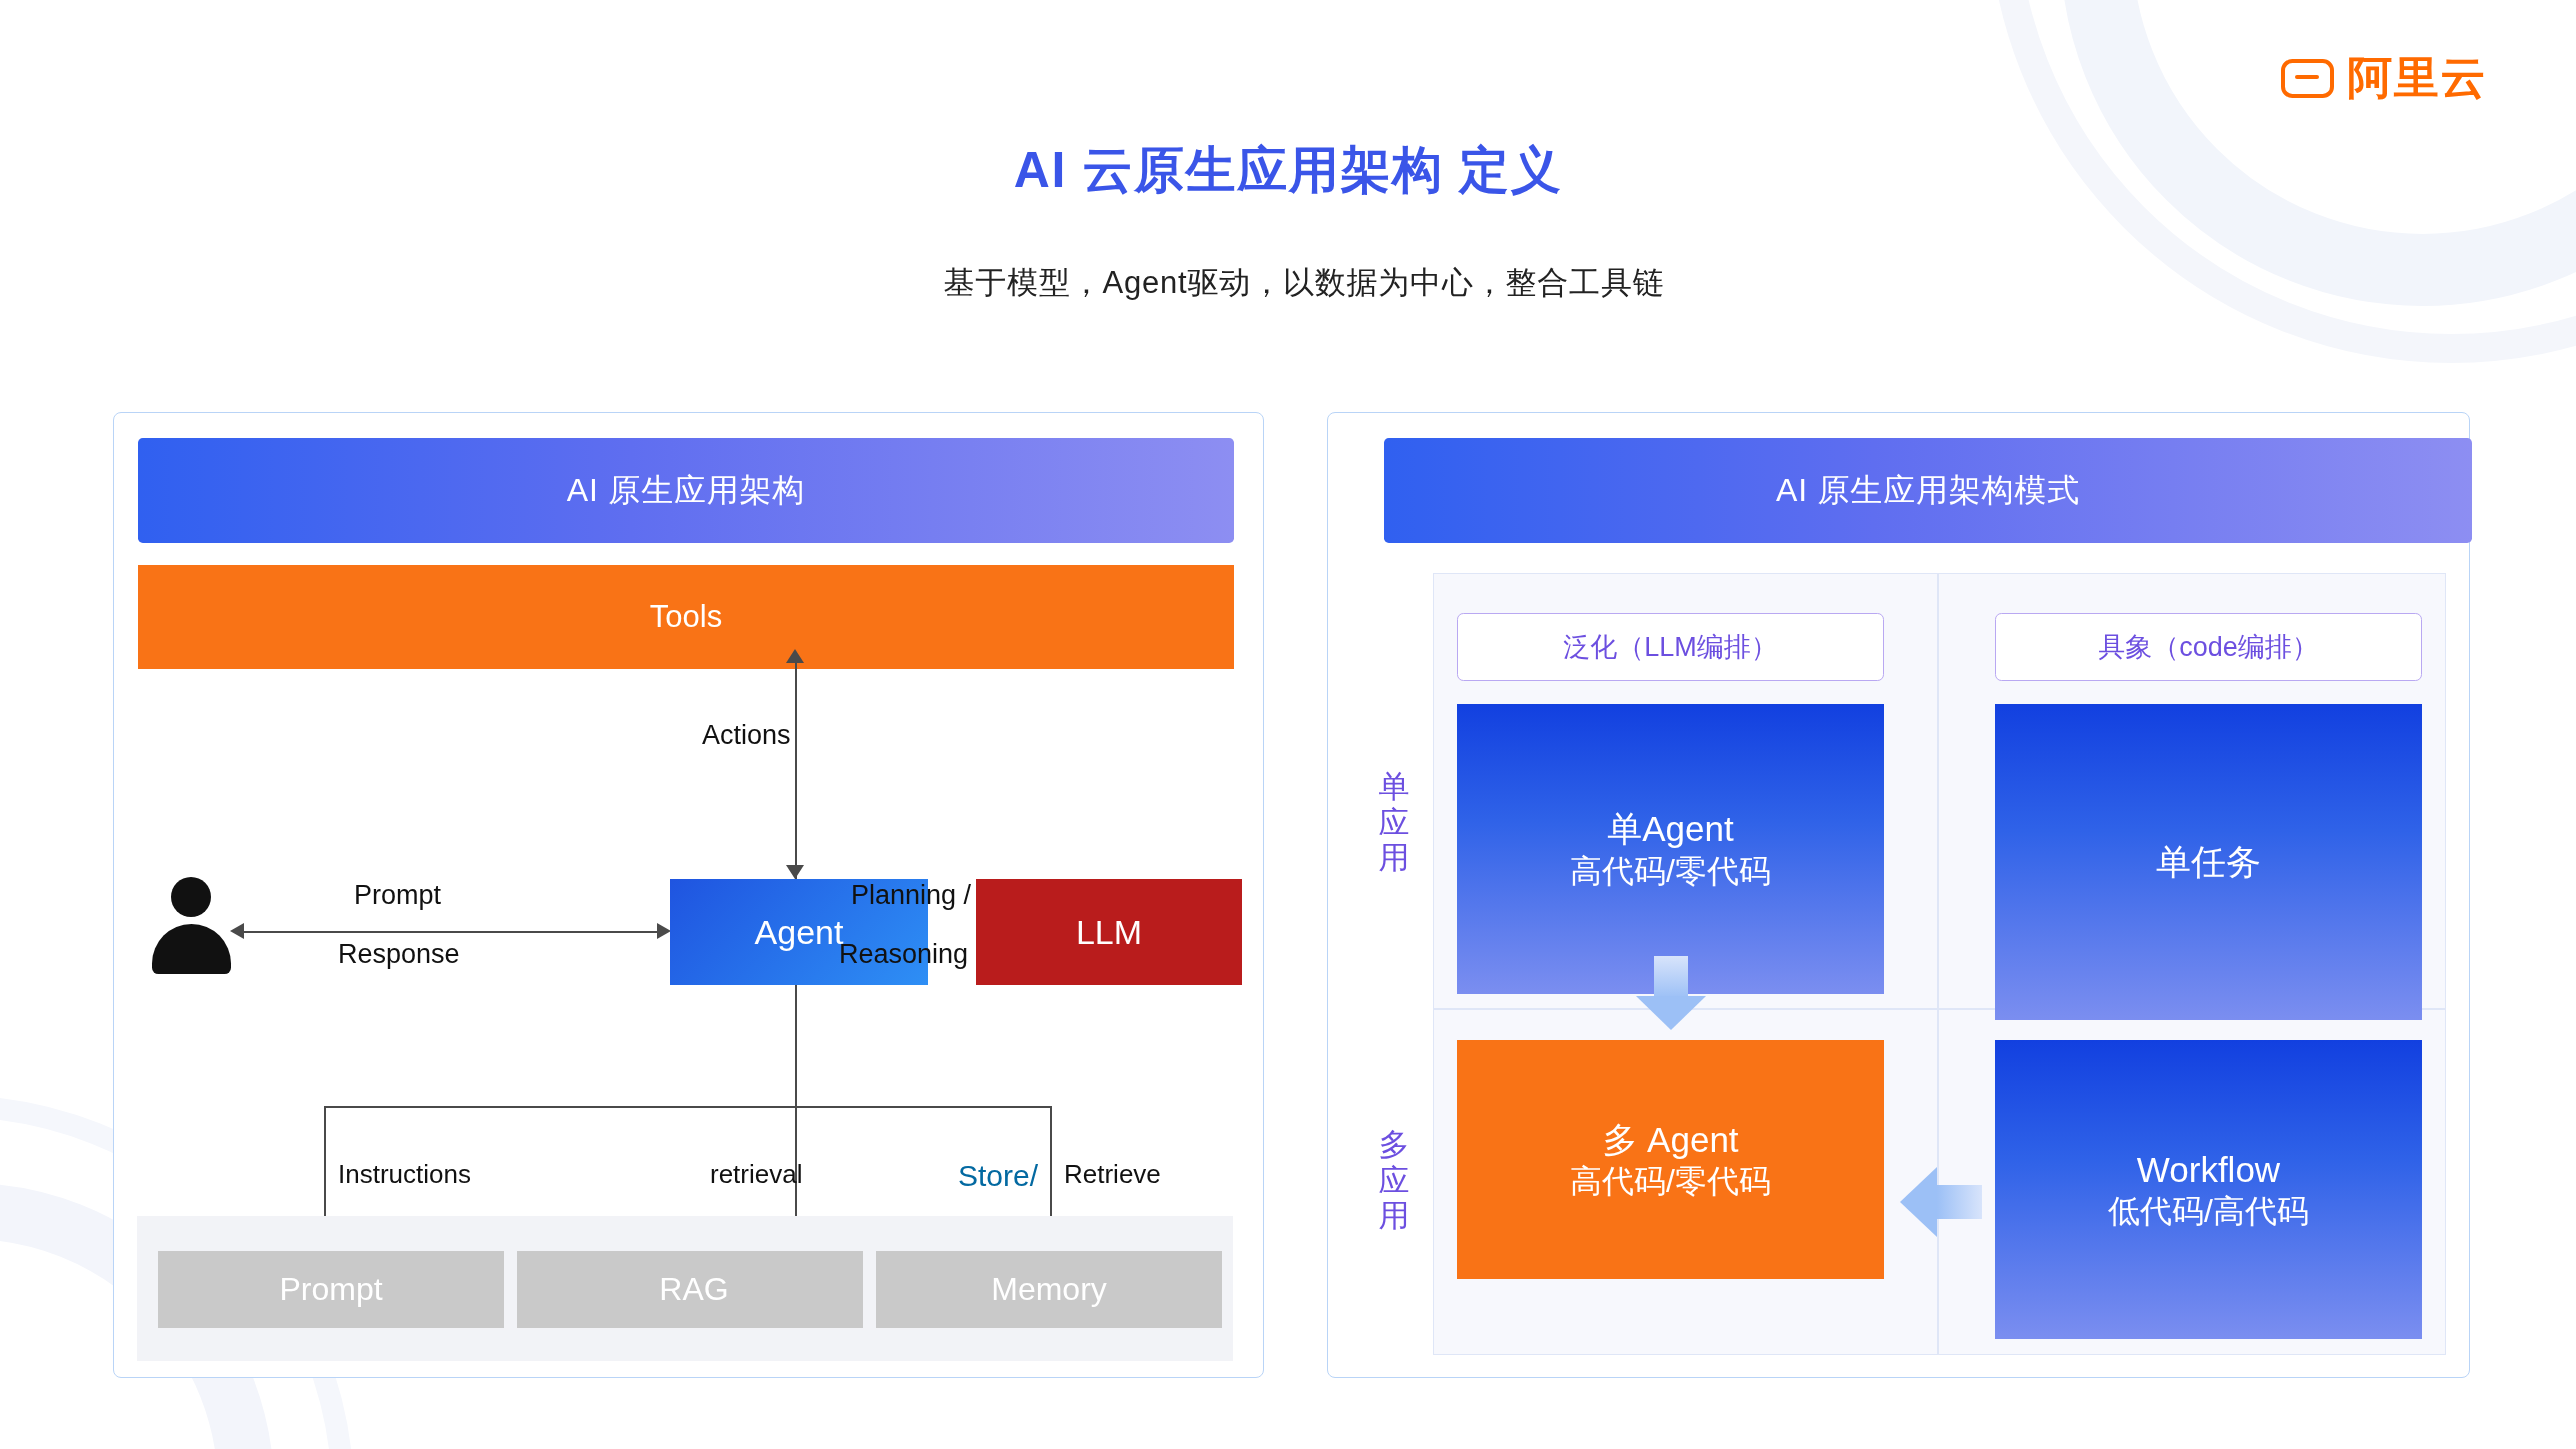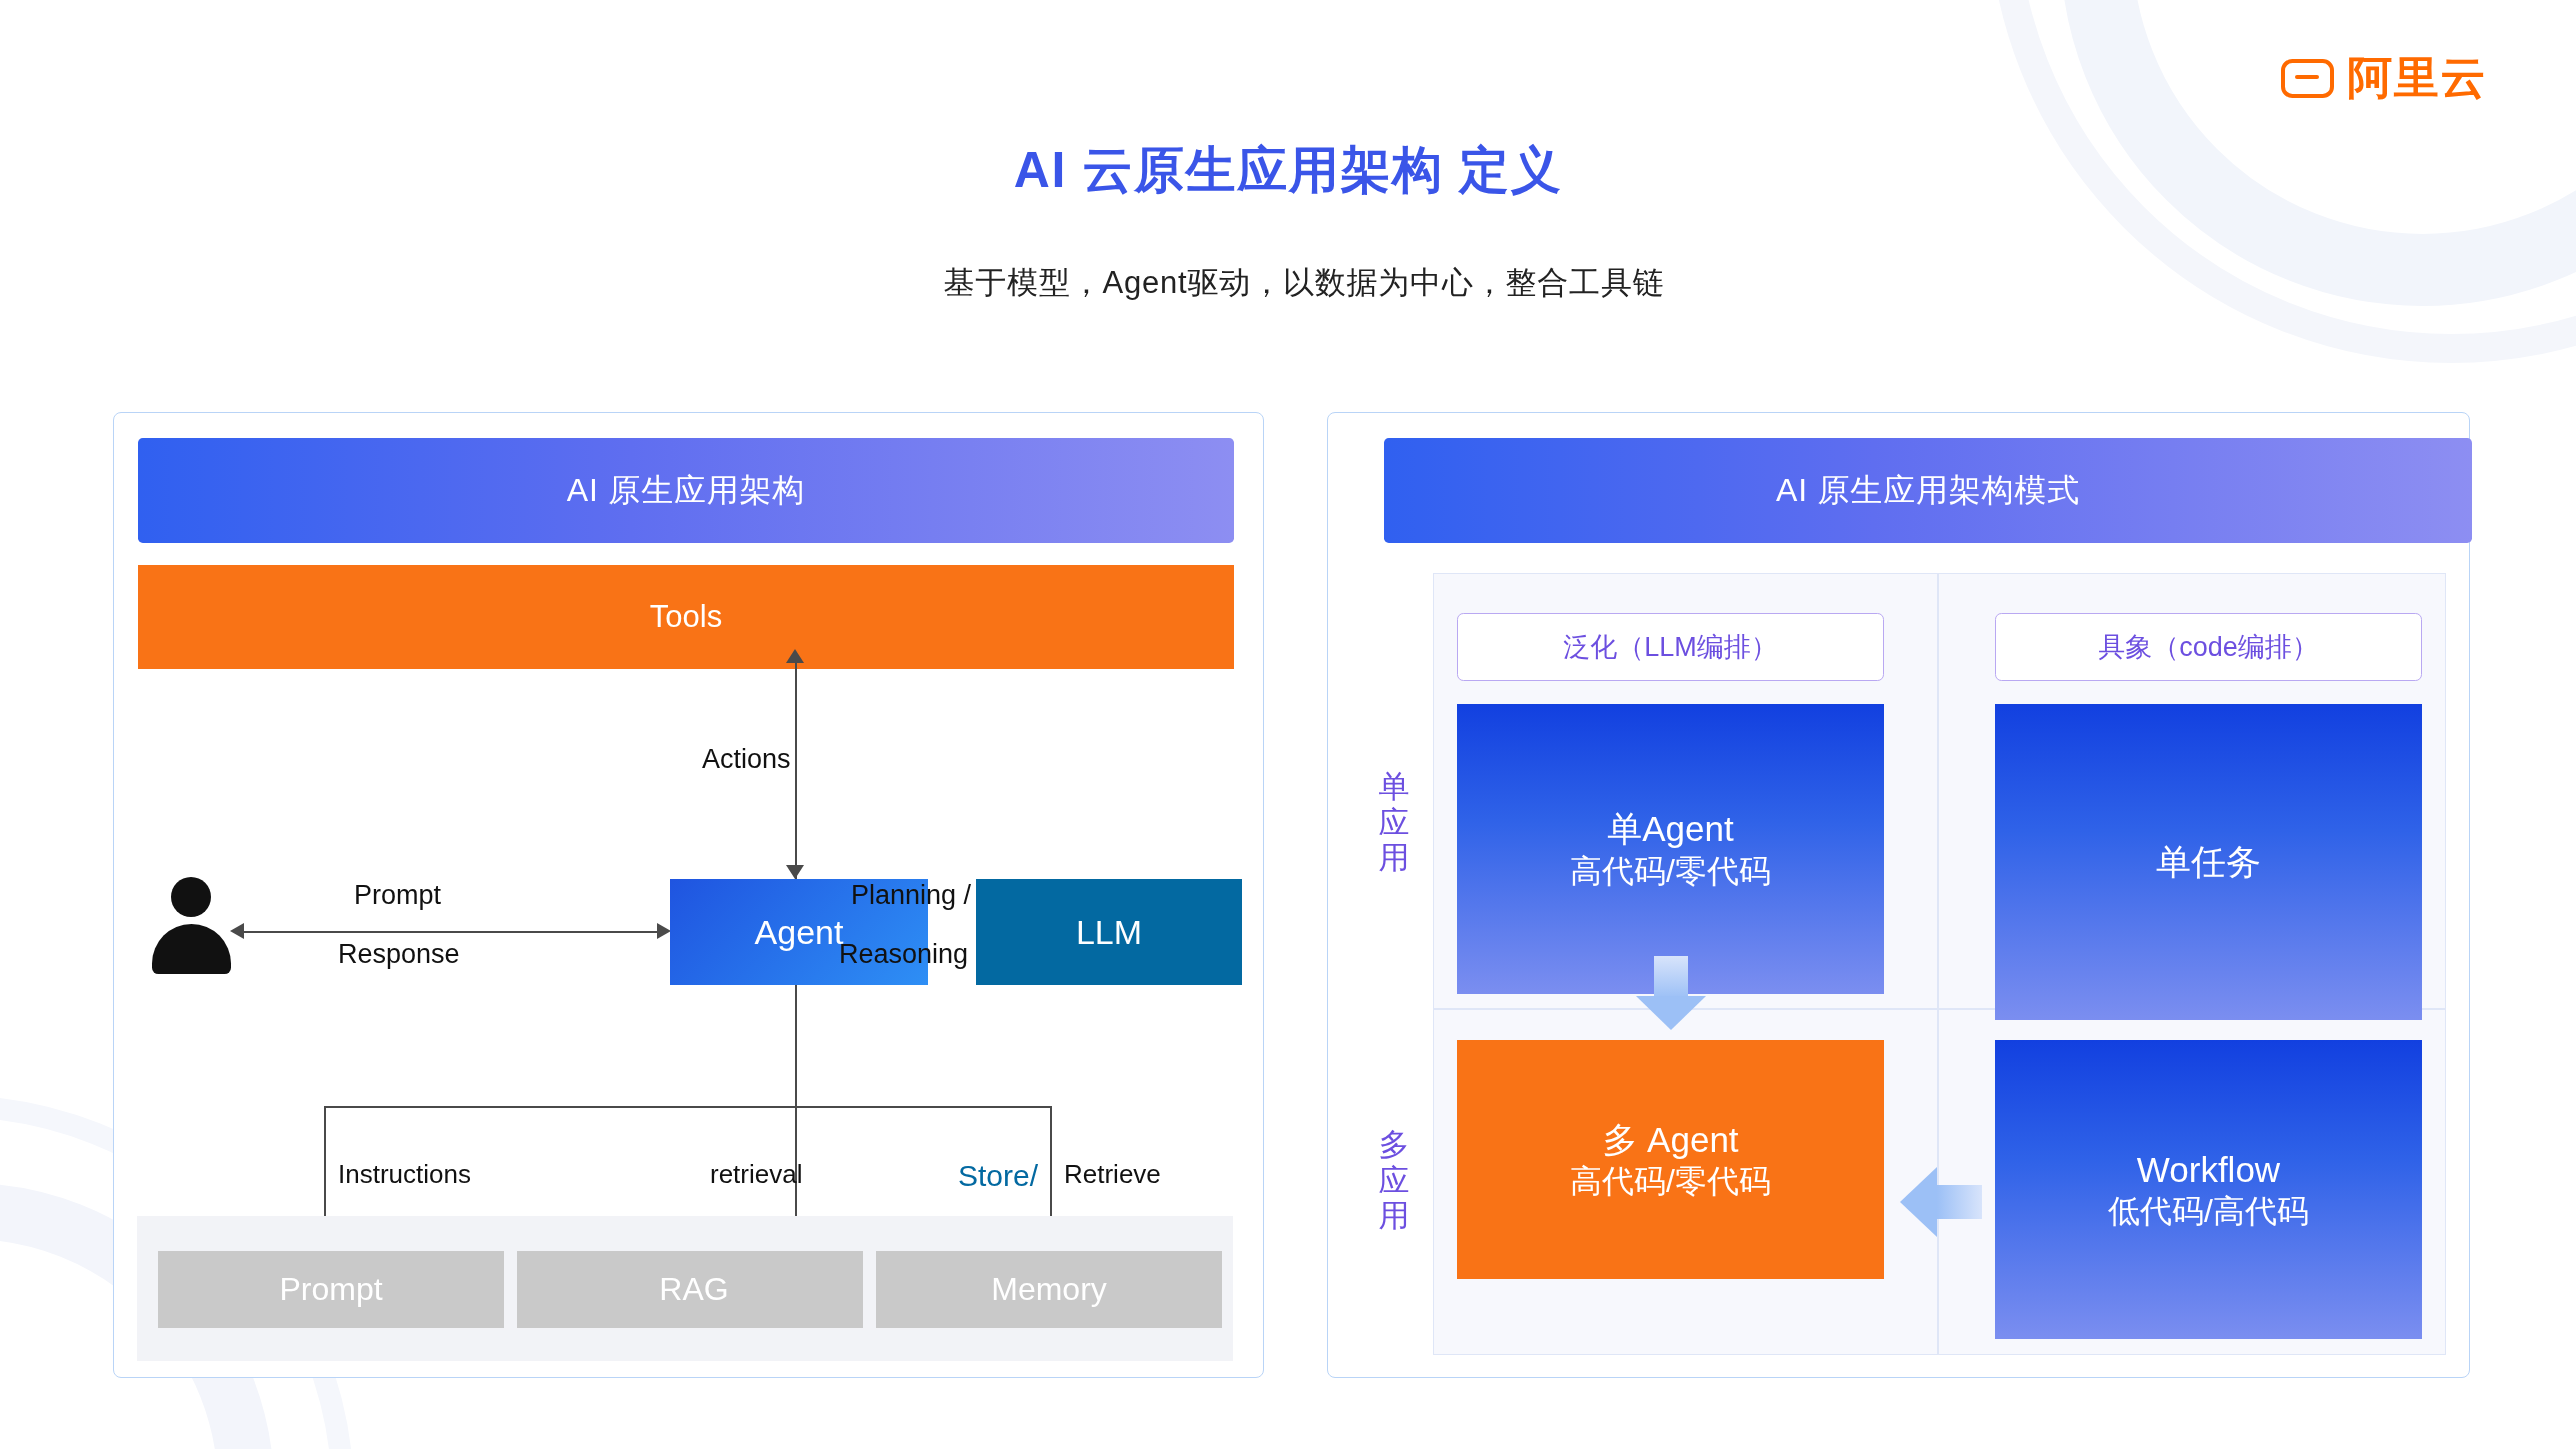--- a/index.html
+++ b/index.html
@@ -74,21 +74,21 @@
   
   .tools-bar {
     position: absolute; left: 26px; top: 153px; width: 1096px; height: 104px;
     background: #f97316;
     color:#fff; font-size: 31px;
     display:flex; align-items:center; justify-content:center;
   }
 
   .actions-label {
     position:absolute; left: 702px; top: 720px;
-    font-size: 27px; color:#111;margin-top:24px;
+    font-size: 27px; color:#111;
   }
 
   
   .line-tools-agent {
     position:absolute; left: 795px; top: 655px; width: 2.4px; height: 224px;
     background:#4a4a4a;
   }
   .arrow-up {
     position:absolute; left: 786px; top: 649px;
     width:0;height:0;border-left:9.7px solid transparent;border-right:9.7px solid transparent;
@@ -101,21 +101,21 @@
   }
 
   .agent-box {
     position:absolute; left: 670px; top: 879px; width: 258px; height: 106px;
     background: linear-gradient(135deg, #1f54e0 0%, #2e8ff5 100%);
     color:#fff; font-size: 34px;
     display:flex;align-items:center;justify-content:center;
   }
   .llm-box {
     position:absolute; left: 976px; top: 879px; width: 266px; height: 106px;
-    background: #0369a1;
+    background: #b91c1c;
     color:#fff; font-size: 34px;
     display:flex;align-items:center;justify-content:center;
   }
 
   .person {
     position:absolute; left: 147px; top: 877px; width: 89px; height: 113px;
   }
   .person-head {
     position:absolute; left: 24px; top: 0; width: 40px; height: 40px;
     background:#111; border-radius:50%;

